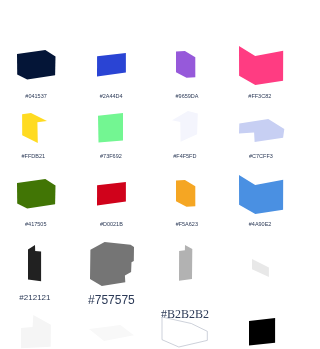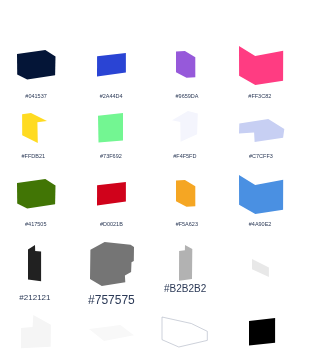--- a/index.html
+++ b/index.html
@@ -93,21 +93,21 @@
     <div class="cell" style="left: 0px; top: 0px; width: 310px; height: 349px; pointer-events: none;">
       <svg width="46" height="46" viewBox="-1 -1 46 46" style="position: absolute; left: 88.5px; top: 212.7px;">
         <polygon points="0.4,7.7 14.6,0 40.6,2.7 44.0,5.0 43.8,19.0 41.5,20.2 41.1,30.0 34.9,33.4 35.3,40.2 11.8,44.1 0.0,37.1" fill="#757575"></polygon>
       </svg>
       <div class="label" style="left: 71.45px; top: 264.8px; width: 80px; font-size: 12px;">#757575</div>
     </div>
     <div class="cell" style="left: 0px; top: 0px; width: 310px; height: 349px; pointer-events: none;">
       <svg width="15.3" height="37.7" viewBox="-1 -1 15.3 37.7" style="position: absolute; left: 178.4px; top: 216.1px;">
         <polygon points="0.1,6.0 5.9,5.2 6.0,0 13.3,4.0 13.0,33.9 0.0,35.7" fill="#B2B2B2"></polygon>
       </svg>
-      <div class="label" style="left: 145.1px; top: 255px; width: 80px; font-size: 10px;">#B2B2B2</div>
+      <div class="label" style="left: 145.1px; top: 279px; width: 80px; font-size: 12px; font-family: Liberation Serif, serif;">#B2B2B2</div>
     </div>
     <div class="cell" style="left: 0px; top: 0px; width: 310px; height: 349px; pointer-events: none;">
       <svg width="19" height="20" viewBox="-1 -1 19 20" style="position: absolute; left: 251px; top: 229.7px;">
         <polygon points="0.0,0.0 16.9,8.5 16.9,18.1 0.0,10.2" fill="#E8E8E8"></polygon>
       </svg>
     </div>
     <div class="cell" style="left: 0px; top: 0px; width: 310px; height: 349px; pointer-events: none;">
       <svg width="32" height="35" viewBox="-1 -1 32 35" style="position: absolute; left: 19.9px; top: 286.4px;">
         <polygon points="0.0,13.1 11.6,12.0 12.3,0 29.9,9.8 29.7,31.8 0.0,33.3" fill="#F5F5F5"></polygon>
       </svg>

